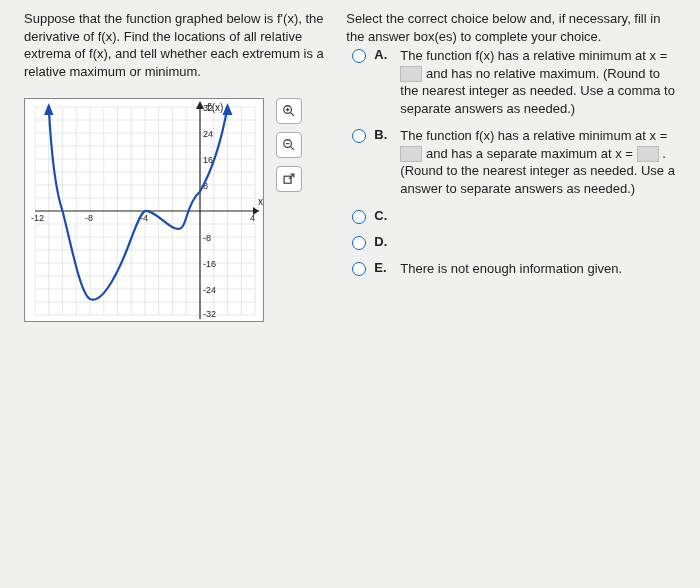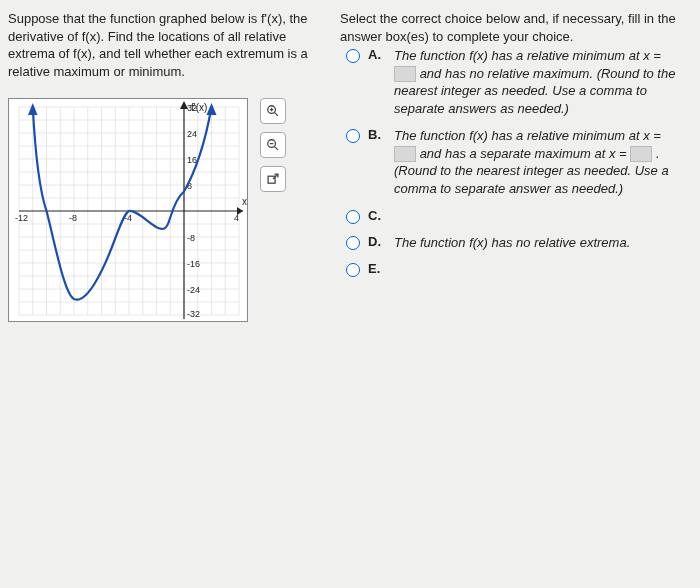--- a/index.html
+++ b/index.html
@@ -1,26 +1,26 @@
 <!DOCTYPE html>
 <html><head>
 <meta charset="utf-8">
 <style>
   * { box-sizing: border-box; margin: 0; padding: 0; }
   body { font-family: Arial, Helvetica, sans-serif; font-size: 13px; color: #222; background: #f0f0ee; width: 700px; height: 588px; position: relative; }
-  .page { display: flex; padding: 10px 8px; gap: 12px; }
+  .page { display: flex; padding: 10px 24px; gap: 12px; }
   .leftcol { width: 320px; }
   .rightcol { width: 340px; }
   .qtext { line-height: 1.35; margin-bottom: 18px; }
   .instr { line-height: 1.35; margin-bottom: 2px; }
   .choices { padding-left: 6px; }
   .choice { display: flex; align-items: flex-start; margin-bottom: 10px; gap: 8px; }
   .radio { width: 14px; height: 14px; border: 1.5px solid #0066cc; border-radius: 50%; flex: 0 0 14px; margin-top: 2px; background: #fff; }
   .clabel { font-weight: bold; flex: 0 0 18px; }
-  .ctext { flex: 1; line-height: 1.35; font-style: italic; }
+  .ctext { flex: 1; line-height: 1.35; }
   .ansbox { display: inline-block; width: 22px; height: 16px; background: #d8d8d8; border: 1px solid #bbb; vertical-align: middle; }
   .graphwrap { position: relative; margin-top: 6px; }
   .graphbox { width: 240px; height: 224px; border: 1px solid #888; background: #fff; position: relative; overflow: hidden; }
   .toolcol { position: absolute; left: 252px; top: 0; display: flex; flex-direction: column; gap: 8px; }
   .toolbtn { width: 26px; height: 26px; border: 1px solid #aaa; border-radius: 4px; background: #fff; display: flex; align-items: center; justify-content: center; cursor: pointer; }
   .toolbtn svg { width: 14px; height: 14px; stroke: #444; fill: none; stroke-width: 1.8; }
   .gridline { stroke: #cfcfcf; stroke-width: 0.5; }
   .axis { stroke: #222; stroke-width: 1.2; }
   .tickl { font-size: 9px; fill: #222; font-family: Arial; }
   .ylbl { font-size: 10px; fill: #222; }
@@ -146,34 +146,34 @@
       </div>
 
       <div class="choice">
         <div class="radio"></div>
         <div class="clabel">B.</div>
         <div class="ctext">
           <span>The function f(x) has a relative minimum at x =</span>
           <span class="ansbox"></span>
           <span>and has a separate maximum at x =</span>
           <span class="ansbox"></span>
-          <span>. (Round to the nearest integer as needed. Use a comma to separate answer as needed.)</span>
+          <span>. (Round to the nearest integer as needed. Use a answer to separate answers as needed.)</span>
         </div>
       </div>
 
       <div class="choice">
         <div class="radio"></div>
         <div class="clabel">C.</div>
       </div>
 
       <div class="choice">
         <div class="radio"></div>
         <div class="clabel">D.</div>
-        <div class="ctext">The function f(x) has no relative extrema.</div>
       </div>
 
       <div class="choice">
         <div class="radio"></div>
         <div class="clabel">E.</div>
+        <div class="ctext">There is not enough information given.</div>
       </div>
     </div>
   </div>
 </div>
 
 </body></html>

